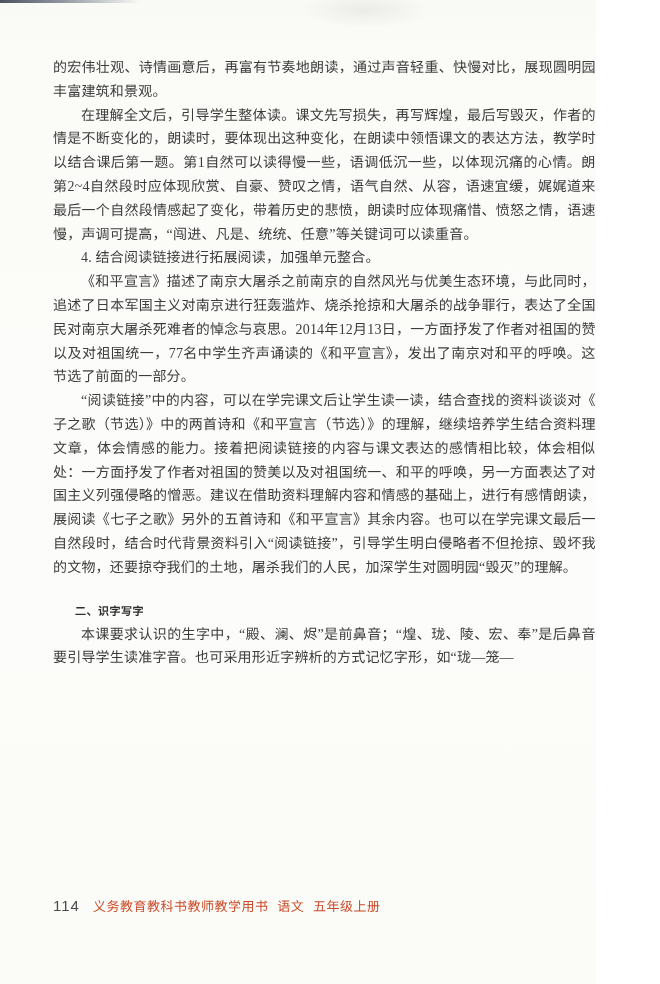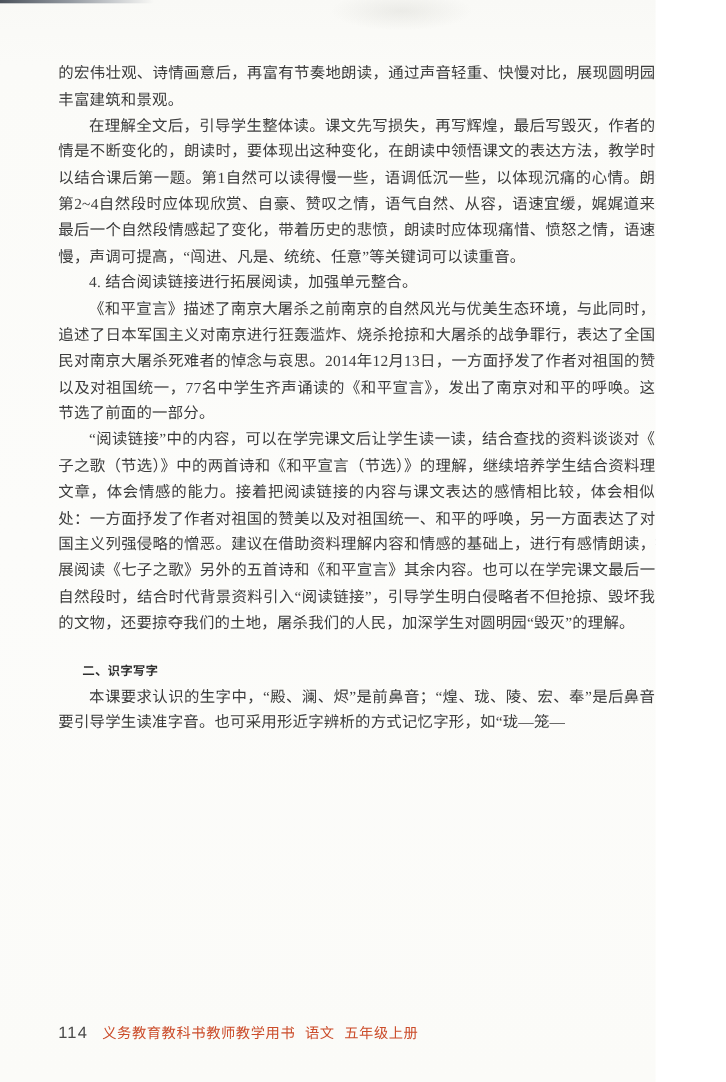--- a/index.html
+++ b/index.html
@@ -53,21 +53,21 @@
     font-family: "Liberation Sans", "DejaVu Sans", sans-serif;
     font-weight: bold;
     font-size: 11px;
     line-height: 24px;
     color: #2d2d2d;
     letter-spacing: 0.5px;
   }
   .page-footer {
     position: absolute;
     left: 53px;
-    top: 929px;
+    top: 896px;
     display: flex;
     align-items: baseline;
     gap: 13px;
     white-space: nowrap;
   }
   .page-number {
     font-family: "Liberation Sans", "DejaVu Sans", sans-serif;
     font-size: 15px;
     color: #4a4a4a;
     letter-spacing: 1px;

